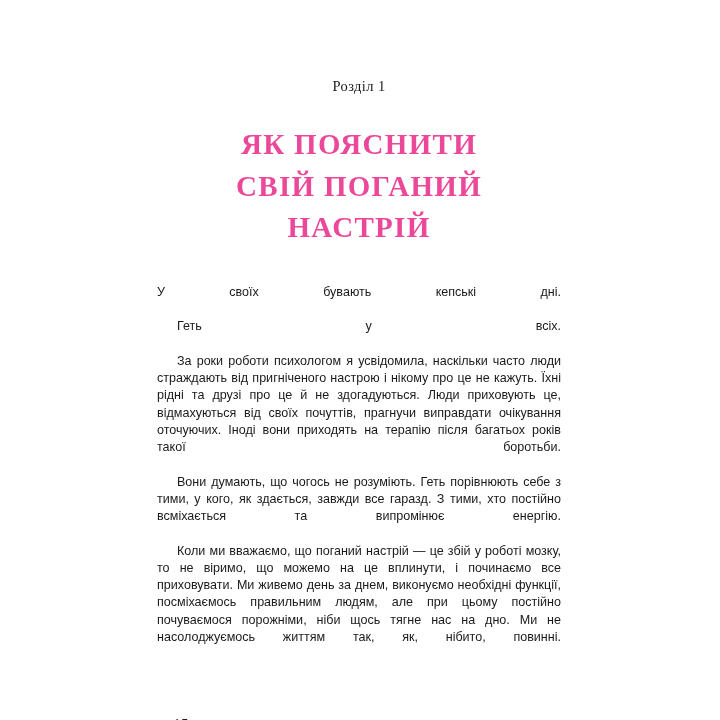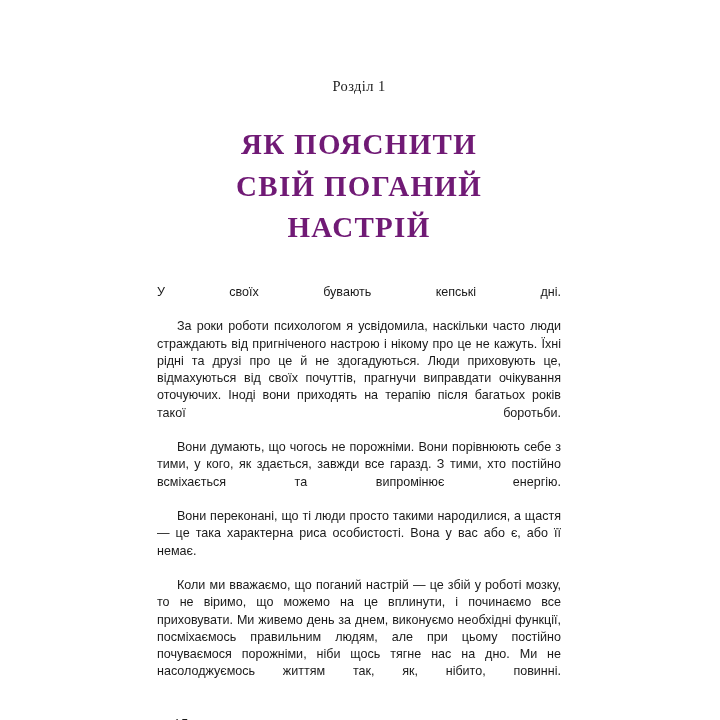--- a/index.html
+++ b/index.html
@@ -37,21 +37,21 @@
     color: #1b1b1b;
     text-align: center;
     letter-spacing: 0.4px;
     margin-top: 78px;
     line-height: 1.2;
   }
 
   .chapter-title {
     font-family: "Liberation Serif", serif;
     font-size: 29px;
-    color: #701a75;
+    color: #ec4899;
     text-align: center;
     letter-spacing: 1.3px;
     line-height: 1.42;
     margin-top: 29px;
     white-space: pre-line;
   }
 
   
   .body-text {
     margin-top: 36px;
@@ -105,23 +105,23 @@
   <div class="content">
 
     <div class="chapter-label">Розділ 1</div>
 
     <h1 class="chapter-title">ЯК ПОЯСНИТИ
 СВІЙ ПОГАНИЙ
 НАСТРІЙ</h1>
 
     <div class="body-text">
       <p class="no-indent">У своїх бувають кепські дні.</p>
+      <p>Геть у всіх.</p>
       <p>За роки роботи психологом я усвідомила, наскільки часто люди страждають від пригніченого настрою і нікому про це не кажуть. Їхні рідні та друзі про це й не здогадуються. Люди приховують це, відмахуються від своїх почуттів, прагнучи виправдати очікування оточуючих. Іноді вони приходять на терапію після багатьох років такої боротьби.</p>
-      <p>Вони думають, що чогось не порожніми. Вони порівнюють себе з тими, у кого, як здається, завжди все гаразд. З тими, хто постійно всміхається та випромінює енергію.</p>
-      <p>Вони переконані, що ті люди просто такими народилися, а щастя — це така характерна риса особистості. Вона у вас або є, або її немає.</p>
+      <p>Вони думають, що чогось не розуміють. Геть порівнюють себе з тими, у кого, як здається, завжди все гаразд. З тими, хто постійно всміхається та випромінює енергію.</p>
       <p>Коли ми вважаємо, що поганий настрій — це збій у роботі мозку, то не віримо, що можемо на це вплинути, і починаємо все приховувати. Ми живемо день за днем, виконуємо необхідні функції, посміхаємось правильним людям, але при цьому постійно почуваємося порожніми, ніби щось тягне нас на дно. Ми не насолоджуємось життям так, як, нібито, повинні.</p>
     </div>
 
   </div>
 
   <div class="folio">• 15</div>
 
 </div>
 
 </body></html>

